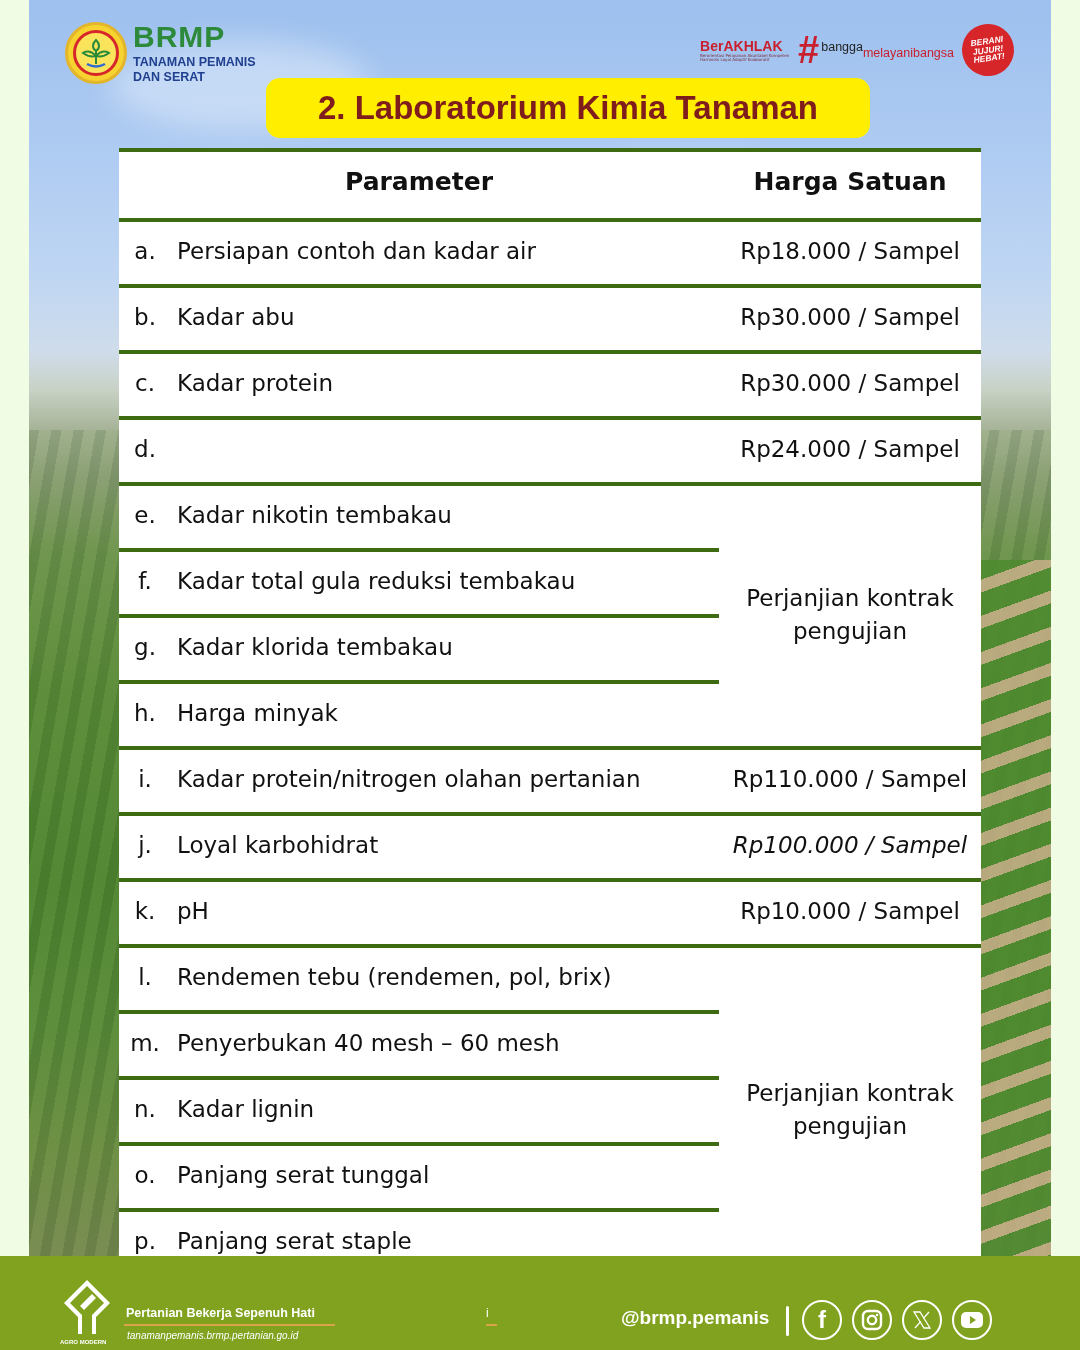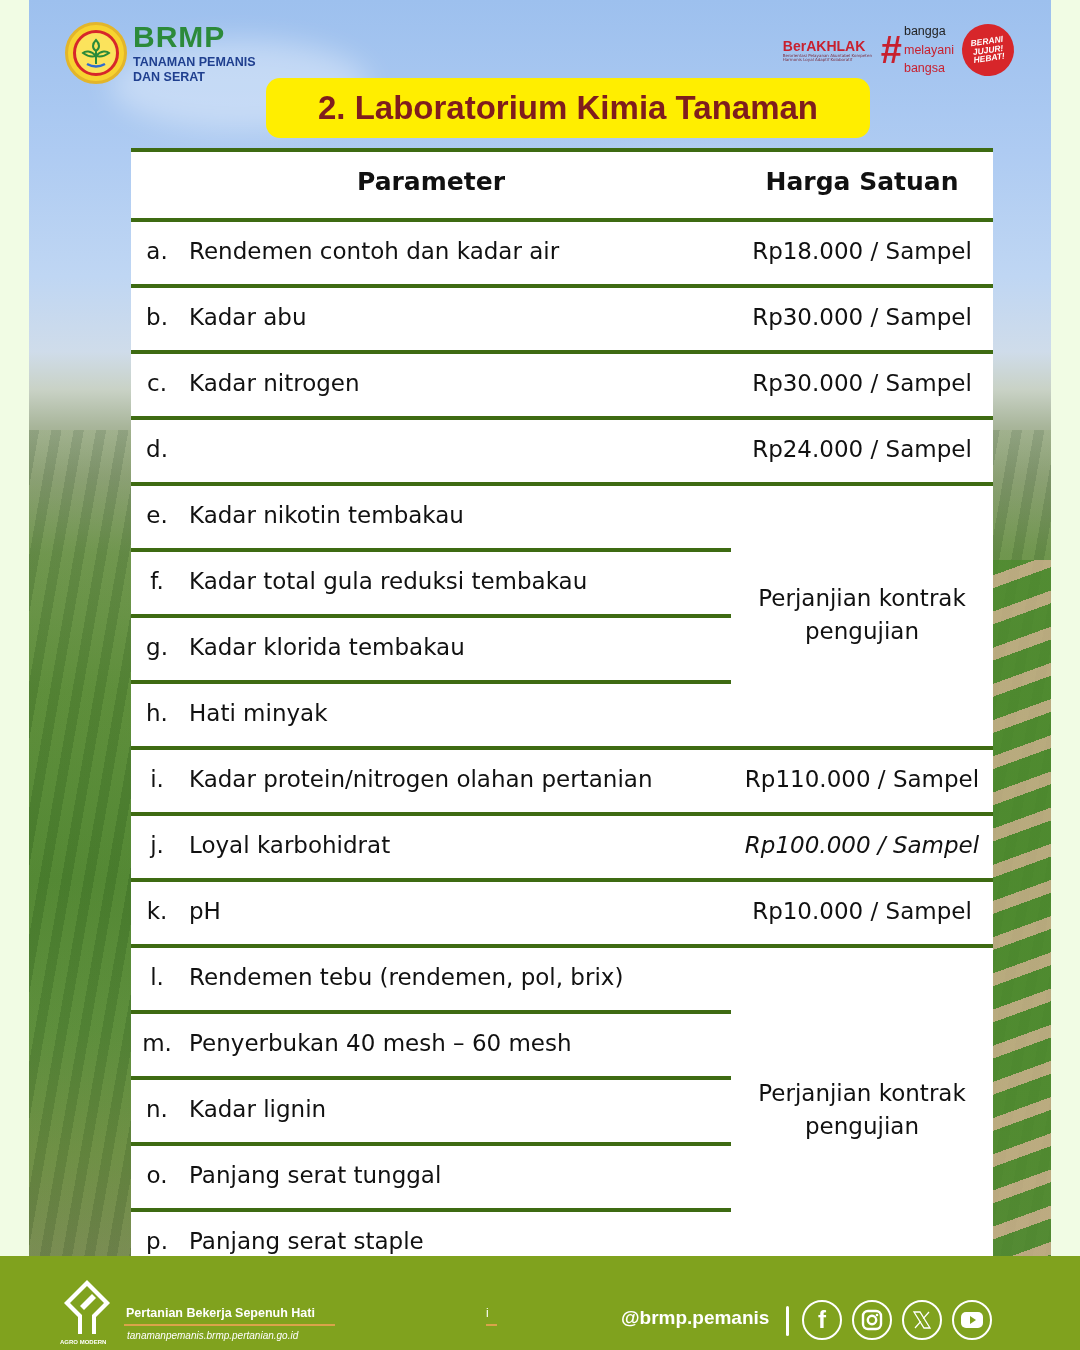--- a/index.html
+++ b/index.html
@@ -49,40 +49,40 @@
   .brand { display: flex; flex-direction: column; line-height: 1; }
   .brand-name { font-family: "Liberation Sans", sans-serif; font-weight: bold; font-size: 30px; color: #2c8a3a; letter-spacing: 1px; }
   .brand-sub { font-family: "Liberation Sans", sans-serif; font-weight: bold; font-size: 12.5px; color: #1f3f8f; margin-top: 3px; line-height: 1.15; }
 
   .right-badges { position: absolute; right: 66px; top: 24px; display: flex; align-items: center; gap: 8px; }
   .berakhlak { display: flex; flex-direction: column; align-items: flex-start; }
   .berakhlak-name { font-family: "Liberation Sans", sans-serif; font-weight: bold; font-size: 14px; color: #c8202e; }
   .berakhlak-sub { font-size: 4px; color: #7a2a3a; line-height: 1.1; }
   .bangga { display: flex; align-items: center; gap: 2px; }
   .hash { font-family: "Liberation Sans", sans-serif; font-weight: bold; font-size: 38px; color: #c8202e; line-height: 1; }
-  .bangga-text { display: flex; flex-direction: column; font-family: "Liberation Sans", sans-serif; font-size: 12.5px; line-height: 1; }
+  .bangga-text { display: flex; flex-direction: row; font-family: "Liberation Sans", sans-serif; font-size: 12.5px; line-height: 1; }
   .bangga-text .l1 { color: #222; }
   .bangga-text .l2, .bangga-text .l3 { color: #c8202e; margin-top: 6px; }
   .berani {
     width: 52px; height: 52px; border-radius: 50%; background: #d7262a;
     color: #fff; font-family: "Liberation Sans", sans-serif; font-weight: bold; font-style: italic;
     font-size: 8.5px; display: flex; flex-direction: column; align-items: center; justify-content: center;
     line-height: 1.05; transform: rotate(-8deg);
   }
 
   .title-banner {
     position: absolute; left: 266px; top: 78px; width: 604px; height: 60px;
     background: #ffee00; border-radius: 14px;
     display: flex; align-items: center; justify-content: center;
   }
   .title-text { font-family: "Liberation Sans", sans-serif; font-weight: bold; font-size: 33px; color: #7f1d1d; }
 
   
   .table {
-    position: absolute; left: 131px; top: 148px; width: 862px; height: 1129px;
+    position: absolute; left: 119px; top: 148px; width: 862px; height: 1129px;
     background: #ffffff;
   }
   .hline { position: absolute; height: 4px; background: #3e6b12; }
   .cell-text {
     position: absolute; font-family: "DejaVu Sans", sans-serif; font-size: 23px; color: #111;
     white-space: nowrap;
   }
   .th { font-weight: bold; font-size: 25px; }
   .price { text-align: center; width: 262px; left: 600px; }
   .merged { text-align: center; width: 262px; left: 600px; white-space: normal; line-height: 33px; }
@@ -159,31 +159,31 @@
   <span class="title-text">2. Laboratorium Kimia Tanaman</span>
 </div>
 
 <div class="table" id="price-table">
   <div class="hline" style="left:0;top:0;width:862px;"></div>
   <span class="cell-text th" style="left:0;width:600px;text-align:center;top:19px;">Parameter</span>
   <span class="cell-text th price" style="top:19px;">Harga Satuan</span>
   <div class="hline" style="left:0;top:70px;width:862px;"></div>
 <div style="position: absolute; left: 0px; top: 74px; width: 862px; height: 62px;"></div>
     <span class="cell-text letter" style="top: 90px;">a.</span>
-    <span class="cell-text param" style="top: 90px;">Rendemen contoh dan kadar air</span>
+    <span class="cell-text param" style="top: 90px;">Persiapan contoh dan kadar air</span>
     <span class="cell-text price" style="top: 90px;">Rp18.000 / Sampel</span>
     <div class="hline" style="left: 0px; top: 136px; width: 862px;"></div>
     <div style="position: absolute; left: 0px; top: 140px; width: 862px; height: 62px;"></div>
     <span class="cell-text letter" style="top: 156px;">b.</span>
     <span class="cell-text param" style="top: 156px;">Kadar abu</span>
     <span class="cell-text price" style="top: 156px;">Rp30.000 / Sampel</span>
     <div class="hline" style="left: 0px; top: 202px; width: 862px;"></div>
     <div style="position: absolute; left: 0px; top: 206px; width: 862px; height: 62px;"></div>
     <span class="cell-text letter" style="top: 222px;">c.</span>
-    <span class="cell-text param" style="top: 222px;">Kadar nitrogen</span>
+    <span class="cell-text param" style="top: 222px;">Kadar protein</span>
     <span class="cell-text price" style="top: 222px;">Rp30.000 / Sampel</span>
     <div class="hline" style="left: 0px; top: 268px; width: 862px;"></div>
     <div style="position: absolute; left: 0px; top: 272px; width: 862px; height: 62px;"></div>
     <span class="cell-text letter" style="top: 288px;">d.</span>
     <span class="cell-text price" style="top: 288px;">Rp24.000 / Sampel</span>
     <div class="hline" style="left: 0px; top: 334px; width: 862px;"></div>
     <div style="position: absolute; left: 0px; top: 338px; width: 862px; height: 62px;"></div>
     <span class="cell-text letter" style="top: 354px;">e.</span>
     <span class="cell-text param" style="top: 354px;">Kadar nikotin tembakau</span>
     <div class="cell-text merged" style="top: 434px;">
@@ -194,21 +194,21 @@
     <div style="position: absolute; left: 0px; top: 404px; width: 862px; height: 62px;"></div>
     <span class="cell-text letter" style="top: 420px;">f.</span>
     <span class="cell-text param" style="top: 420px;">Kadar total gula reduksi tembakau</span>
     <div class="hline" style="left: 0px; top: 466px; width: 600px;"></div>
     <div style="position: absolute; left: 0px; top: 470px; width: 862px; height: 62px;"></div>
     <span class="cell-text letter" style="top: 486px;">g.</span>
     <span class="cell-text param" style="top: 486px;">Kadar klorida tembakau</span>
     <div class="hline" style="left: 0px; top: 532px; width: 600px;"></div>
     <div style="position: absolute; left: 0px; top: 536px; width: 862px; height: 62px;"></div>
     <span class="cell-text letter" style="top: 552px;">h.</span>
-    <span class="cell-text param" style="top: 552px;">Hati minyak</span>
+    <span class="cell-text param" style="top: 552px;">Harga minyak</span>
     <div class="hline" style="left: 0px; top: 598px; width: 862px;"></div>
     <div style="position: absolute; left: 0px; top: 602px; width: 862px; height: 62px;"></div>
     <span class="cell-text letter" style="top: 618px;">i.</span>
     <span class="cell-text param" style="top: 618px;">Kadar protein/nitrogen olahan pertanian</span>
     <span class="cell-text price" style="top: 618px;">Rp110.000 / Sampel</span>
     <div class="hline" style="left: 0px; top: 664px; width: 862px;"></div>
     <div style="position: absolute; left: 0px; top: 668px; width: 862px; height: 62px;"></div>
     <span class="cell-text letter" style="top: 684px;">j.</span>
     <span class="cell-text param" style="top: 684px;">Loyal karbohidrat</span>
     <span class="cell-text price" style="top: 684px; font-style: italic;">Rp100.000 / Sampel</span>

